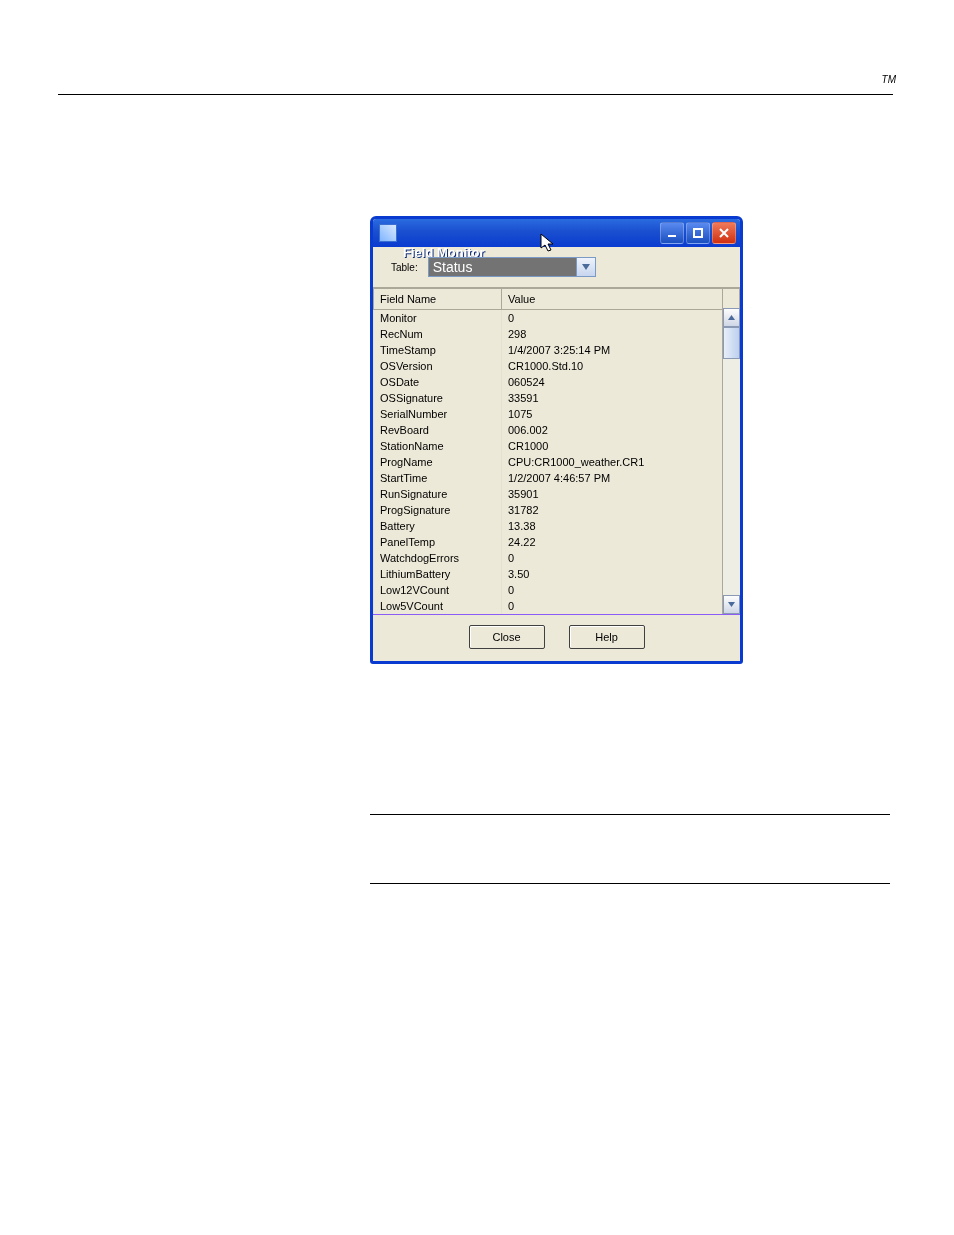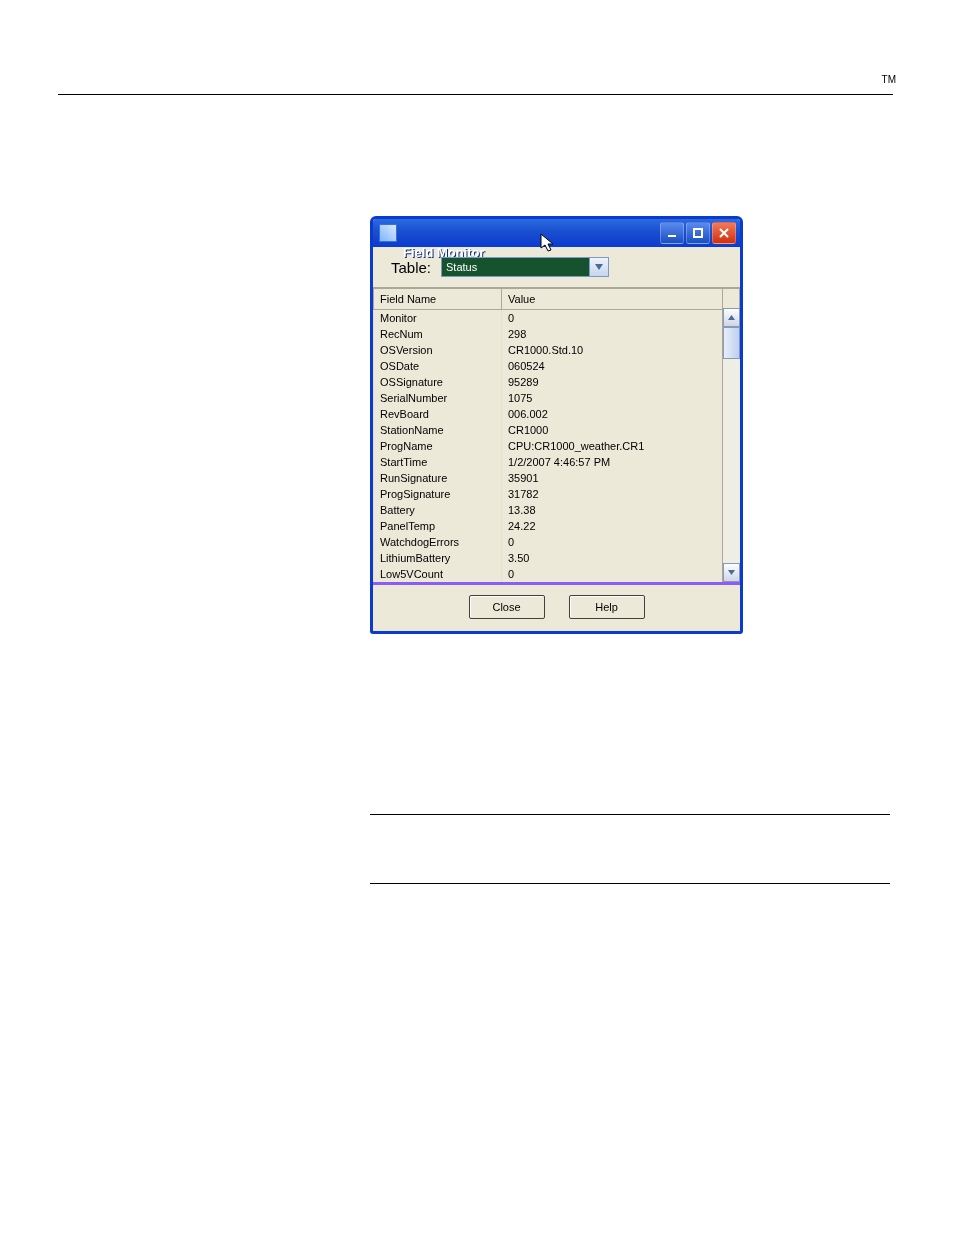--- a/index.html
+++ b/index.html
@@ -16,20 +16,21 @@
     position: absolute;
     left: 58px;
     top: 94px;
     width: 835px;
     border-top: 1px solid #000;
   }
   .tm {
     position: absolute;
     right: 58px;
     top: 74px;
+    font-style: italic;
     font-size: 10px;
   }
 
   
   .window {
     position: absolute;
     left: 370px;
     top: 216px;
     width: 367px;
     background: #ece9d8;
@@ -87,51 +88,51 @@
 
   .client {
     padding: 0;
   }
   .top-panel {
     padding: 10px 14px 10px 18px;
     display: flex;
     align-items: center;
     gap: 10px;
   }
-  .top-panel label { font-size: 15px; }
+  .top-panel label { font-size: 10px; }
   .combo {
     display: flex;
     width: 168px;
     height: 20px;
   }
   .combo-input {
     flex: 1;
-    background: #14532d;
+    background: #737373;
     color: #fff;
     border: 1px solid #7a9ac5;
     border-right: 0;
     padding: 1px 4px;
-    font-size: 11px;
+    font-size: 14px;
     display: flex;
     align-items: center;
   }
   .combo-btn {
     width: 18px;
     border: 1px solid #7a9ac5;
     background: linear-gradient(to bottom,#eef3fb,#c7d5ee);
     display: flex;
     align-items: center;
     justify-content: center;
   }
   .combo-btn svg { width: 8px; height: 6px; }
 
   .grid-wrap {
     position: relative;
     border-top: 1px solid #aca899;
-    border-bottom: 3px solid #8b5cf6;
+    border-bottom: 1px solid #8b5cf6;
   }
   .grid {
     border-collapse: collapse;
     width: 100%;
     table-layout: fixed;
   }
   .grid th {
     background: #ece9d8;
     border: 1px solid #aca899;
     font-weight: normal;
@@ -277,32 +278,37 @@
               <td>Monitor</td>
               <td>0</td>
               <td></td>
             </tr>
             <tr>
               <td>RecNum</td>
               <td>298</td>
               <td></td>
             </tr>
             <tr>
+              <td>TimeStamp</td>
+              <td>1/4/2007 3:25:14 PM</td>
+              <td></td>
+            </tr>
+            <tr>
               <td>OSVersion</td>
               <td>CR1000.Std.10</td>
               <td></td>
             </tr>
             <tr>
               <td>OSDate</td>
               <td>060524</td>
               <td></td>
             </tr>
             <tr>
               <td>OSSignature</td>
-              <td>95289</td>
+              <td>33591</td>
               <td></td>
             </tr>
             <tr>
               <td>SerialNumber</td>
               <td>1075</td>
               <td></td>
             </tr>
             <tr>
               <td>RevBoard</td>
               <td>006.002</td>
@@ -344,20 +350,25 @@
               <td></td>
             </tr>
             <tr>
               <td>WatchdogErrors</td>
               <td>0</td>
               <td></td>
             </tr>
             <tr>
               <td>LithiumBattery</td>
               <td>3.50</td>
+              <td></td>
+            </tr>
+            <tr>
+              <td>Low12VCount</td>
+              <td>0</td>
               <td></td>
             </tr>
             <tr>
               <td>Low5VCount</td>
               <td>0</td>
               <td></td>
             </tr>
           </tbody>
       </table>
 

